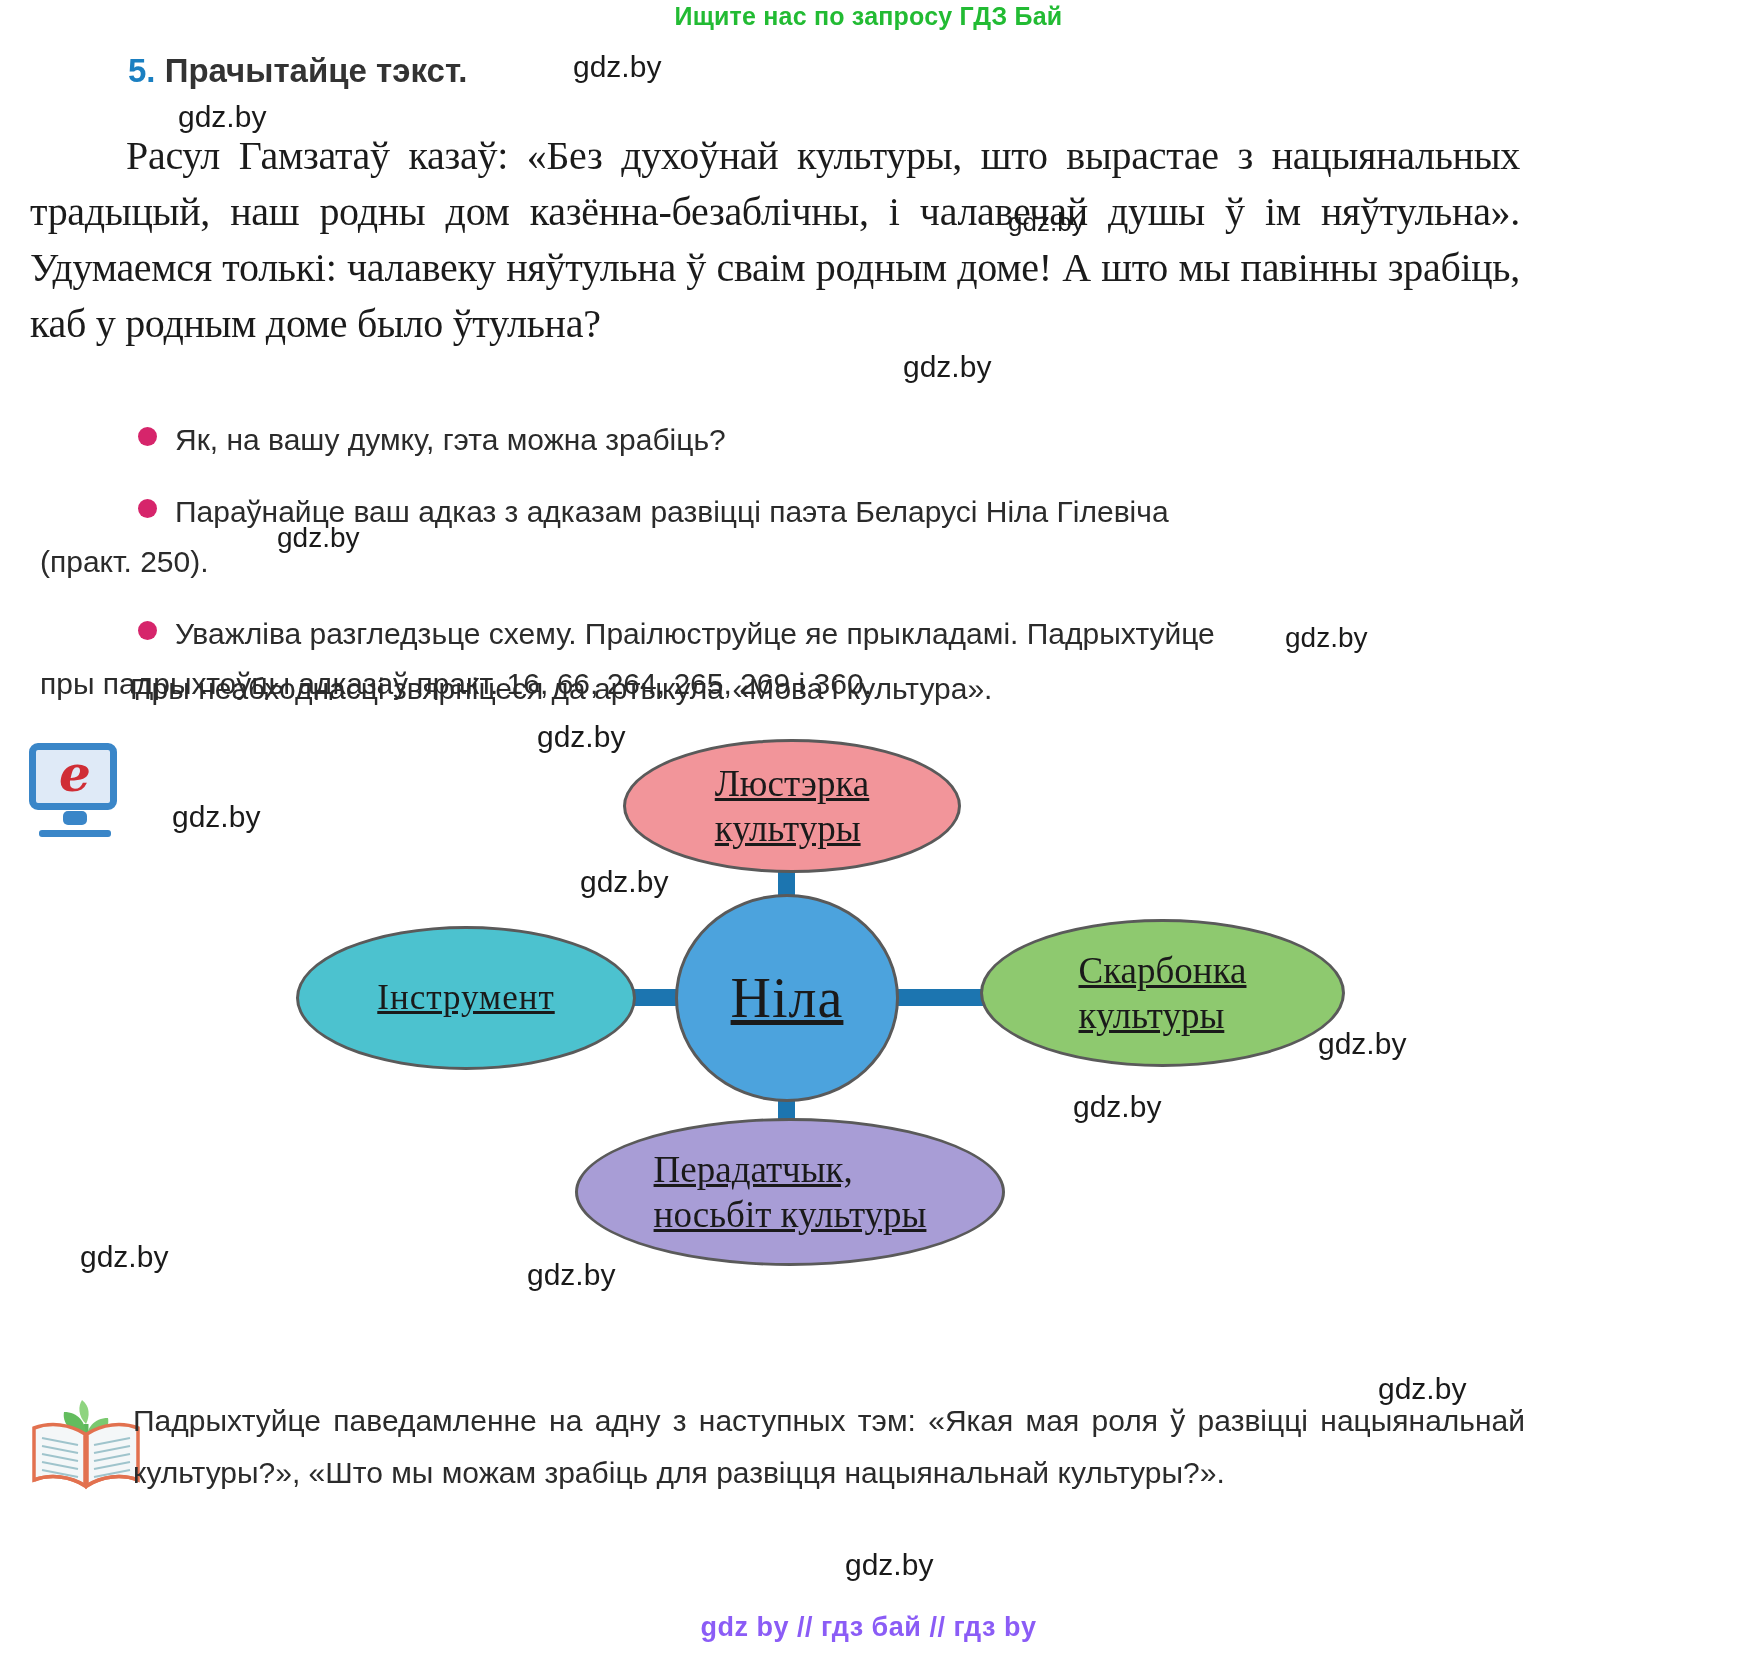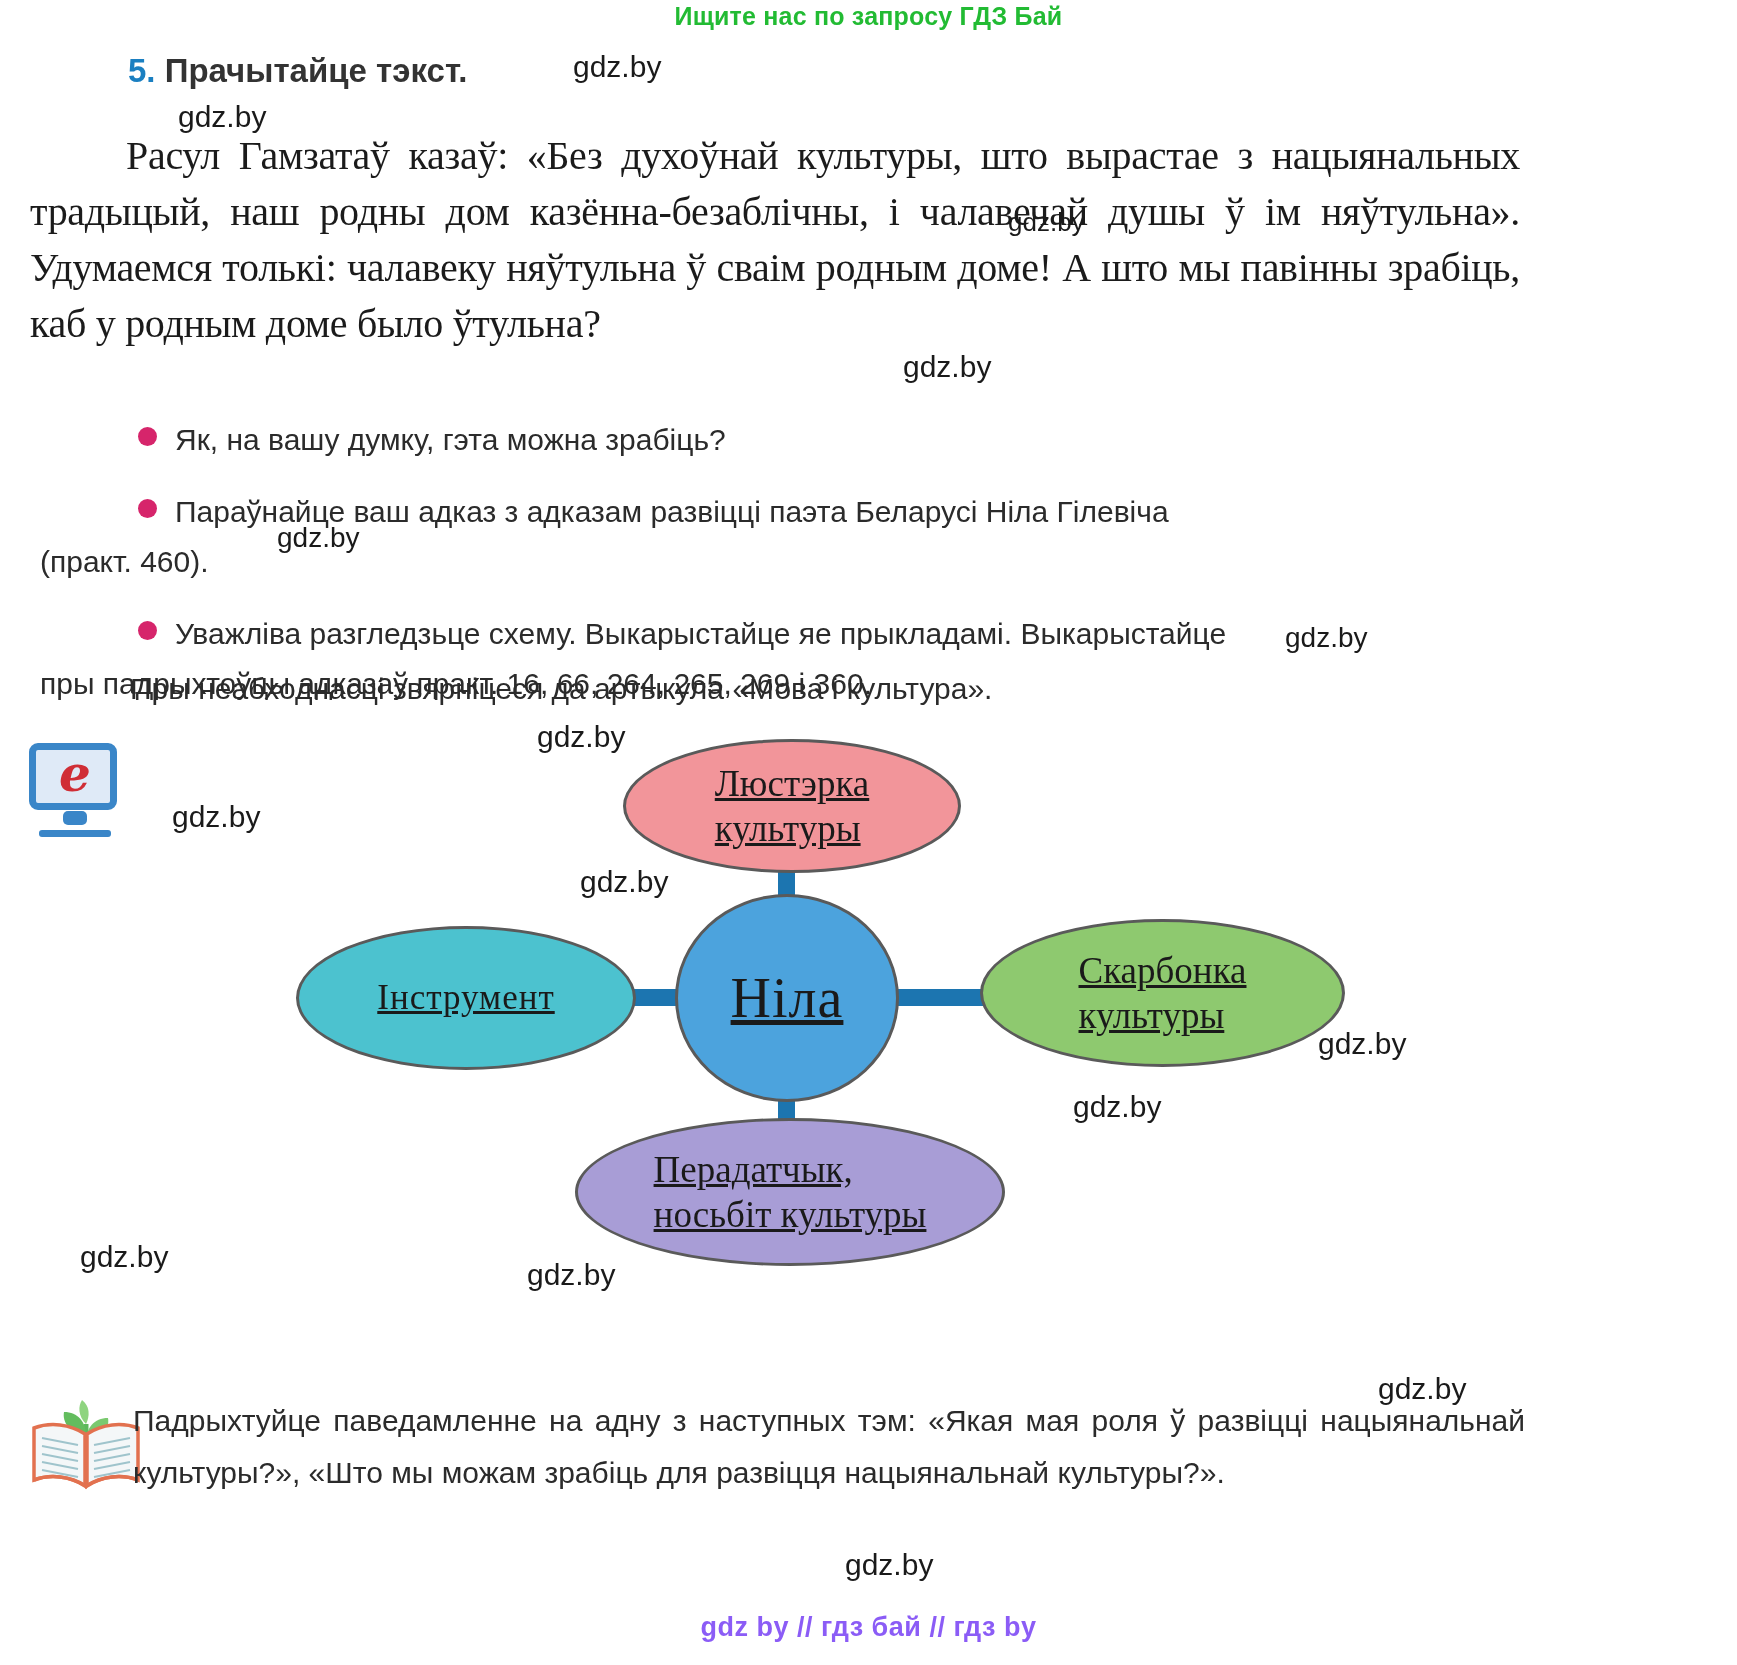--- a/index.html
+++ b/index.html
@@ -259,24 +259,24 @@
 </div>
 
 <div class="quote">Расул Гамзатаў казаў: «Без духоўнай культуры, што вырастае з нацыянальных традыцый, наш родны дом казённа-безаблічны, і чалавечай душы ў ім няўтульна». Удумаемся толькі: чалавеку няўтульна ў сваім родным доме! А што мы павінны зрабіць, каб у родным доме было ўтульна?</div>
 
 <div class="bullets">
   <div class="bullet-row">
     <span class="dot" style="background: rgb(214, 37, 107);"></span><span class="btext">Як, на вашу думку, гэта можна зрабіць?</span>
   </div>
   <div class="bullet-row">
     <span class="dot" style="background: rgb(214, 37, 107);"></span><span class="btext">Параўнайце ваш адказ з адказам развіцці паэта Беларусі Ніла Гілевіча</span>
-    <span class="bullet-cont">(практ. 460).</span>
+    <span class="bullet-cont">(практ. 250).</span>
   </div>
   <div class="bullet-row">
-    <span class="dot" style="background: rgb(214, 37, 107);"></span><span class="btext">Уважліва разгледзьце схему. Выкарыстайце яе прыкладамі. Выкарыстайце</span>
+    <span class="dot" style="background: rgb(214, 37, 107);"></span><span class="btext">Уважліва разгледзьце схему. Праілюструйце яе прыкладамі. Падрыхтуйце</span>
     <span class="bullet-cont">пры падрыхтоўцы адказаў практ. 16, 66, 264, 265, 269 і 360.</span>
   </div>
 </div>
 
 <div class="monitor">
   <div class="screen"></div>
   <div class="eletter">e</div>
   <div class="neck"></div>
   <div class="base"></div>
 </div>

